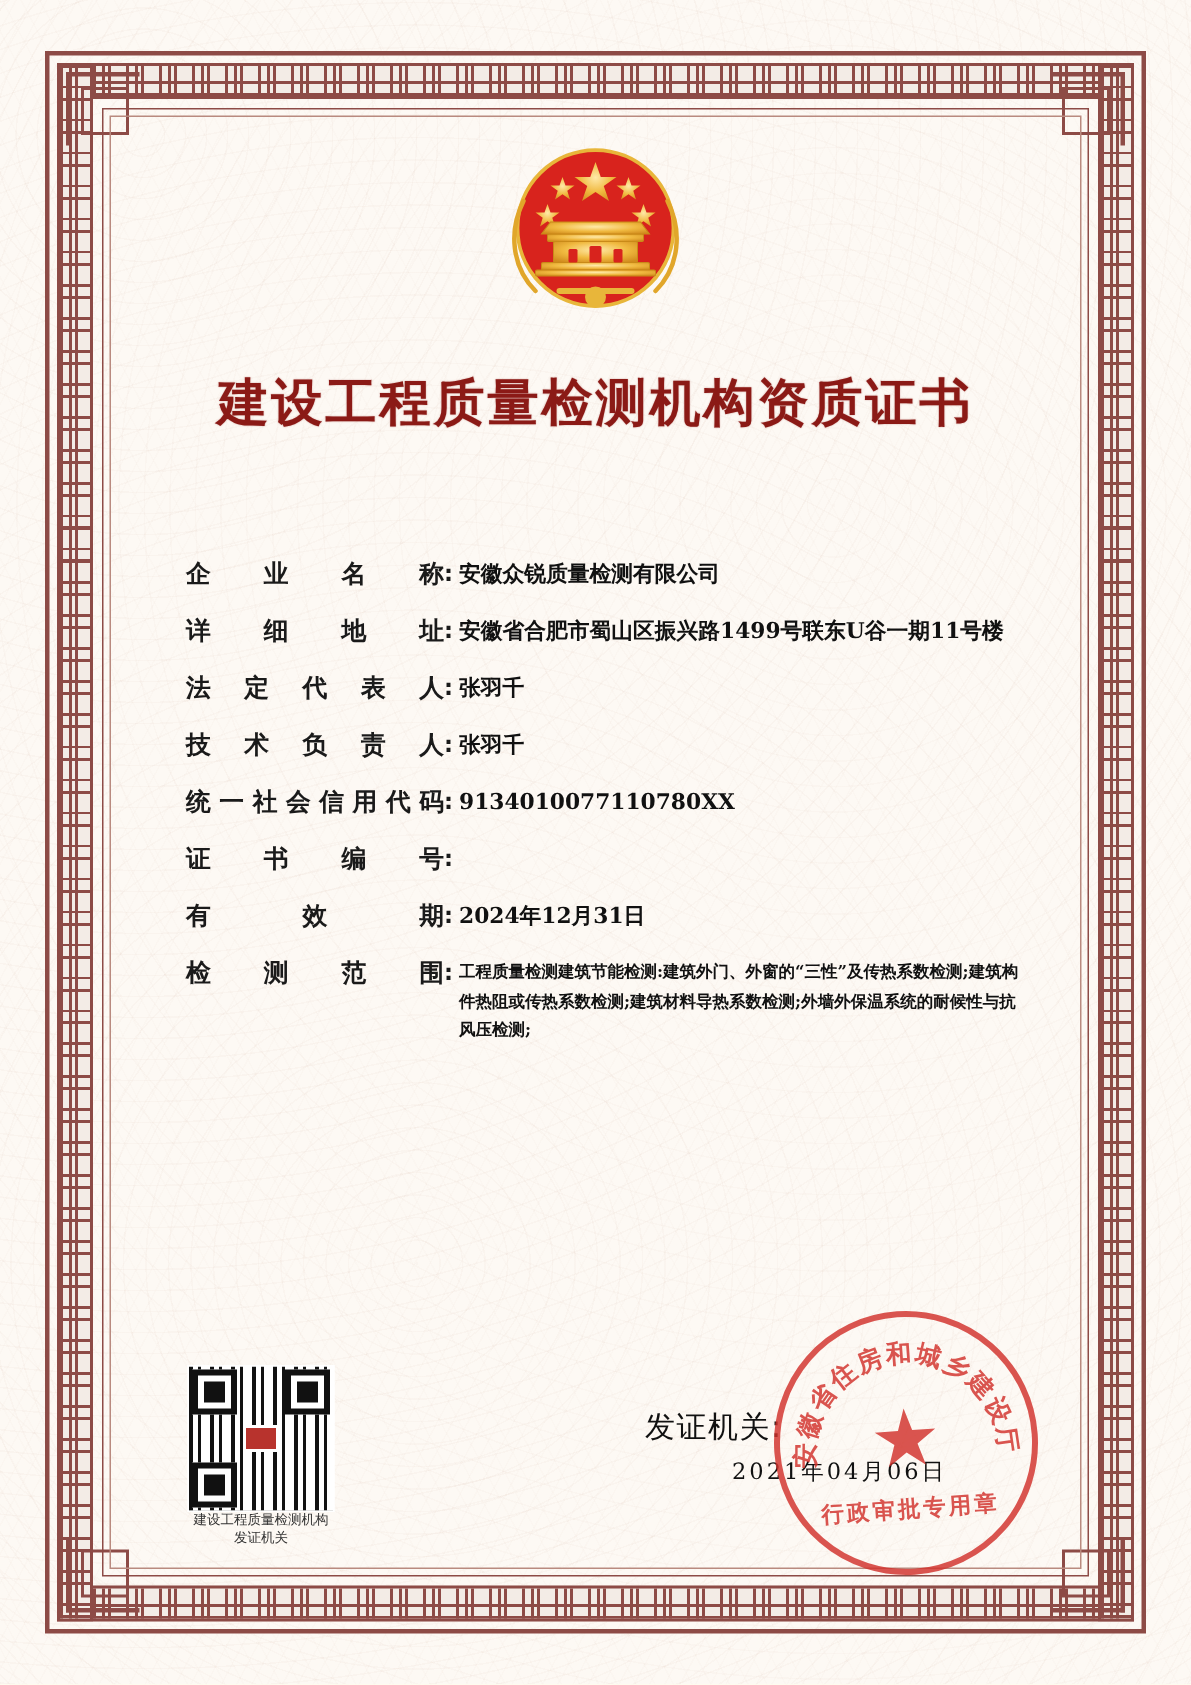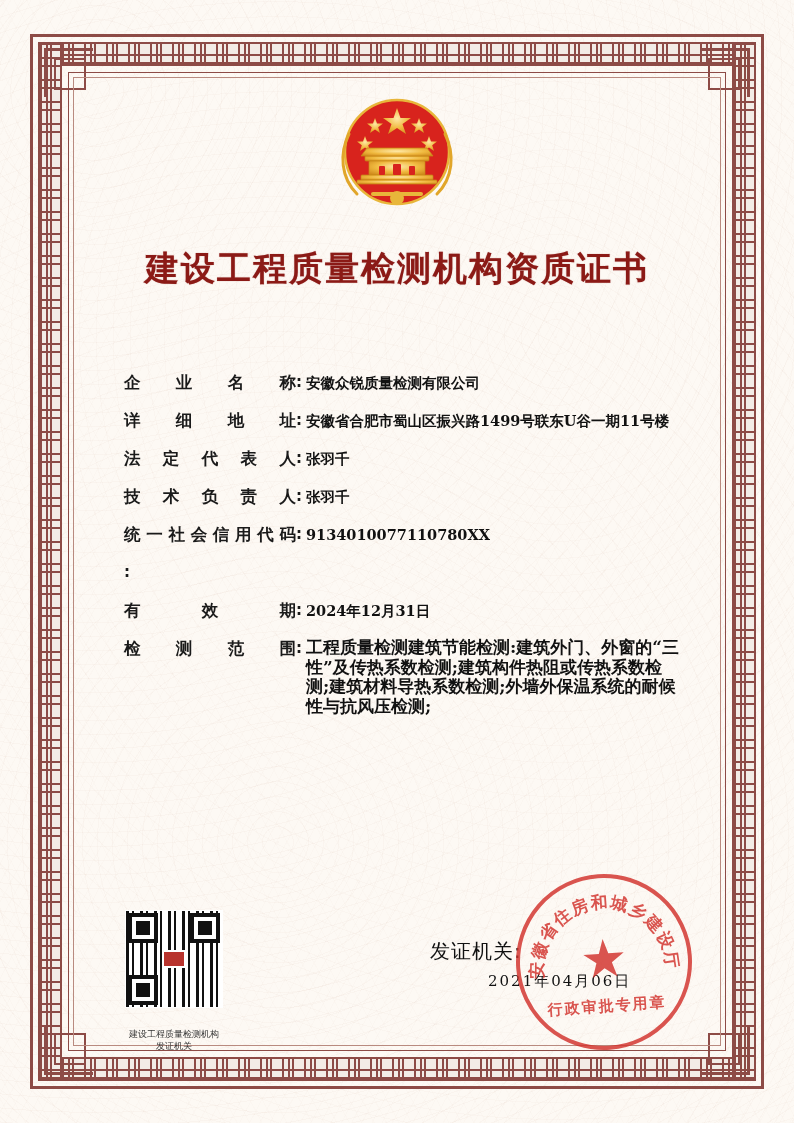--- a/index.html
+++ b/index.html
@@ -169,21 +169,21 @@
   .row-value {
     flex: 1 1 auto;
     font-family: "DejaVu Serif", "Liberation Serif", serif;
     font-size: 14.5px;
     color: #111;
     line-height: 21px;
     word-break: break-all;
     font-weight: bold;
   }
   .row-value.small {
-    font-size: 17px;
+    font-size: 11px;
     line-height: 19.5px;
   }
 
   
   .qr-block {
     position: absolute;
     left: 112px;
     top: 910px;
     width: 124px;
     text-align: center;
@@ -219,22 +219,22 @@
     position: absolute;
     left: 50%;
     top: 50%;
     transform: translate(-50%, -50%);
     width: 20px;
     height: 14px;
     background: #b8332d;
     border: 2px solid #fff;
   }
   .qr-caption {
-    margin-top: 20px;
-    font-family: Liberation Serif, serif;
+    margin-top: 0;
+    font-family: Liberation Mono, monospace;
     font-size: 9px;
     color: #333;
     line-height: 12px;
   }
 
   
   .issuer {
     position: absolute;
     left: 430px;
     top: 938px;
@@ -392,20 +392,21 @@
       <div class="row-value">张羽千</div>
     </div>
 
     <div class="row">
       <div class="row-label">统一社会信用代码</div>
       <div class="row-colon">:</div>
       <div class="row-value">9134010077110780XX</div>
     </div>
 
     <div class="row">
+      <div class="row-label">证 书 编 号</div>
       <div class="row-colon">:</div>
     </div>
 
     <div class="row">
       <div class="row-label">有 效 期</div>
       <div class="row-colon">:</div>
       <div class="row-value">2024年12月31日</div>
     </div>
 
     <div class="row">

